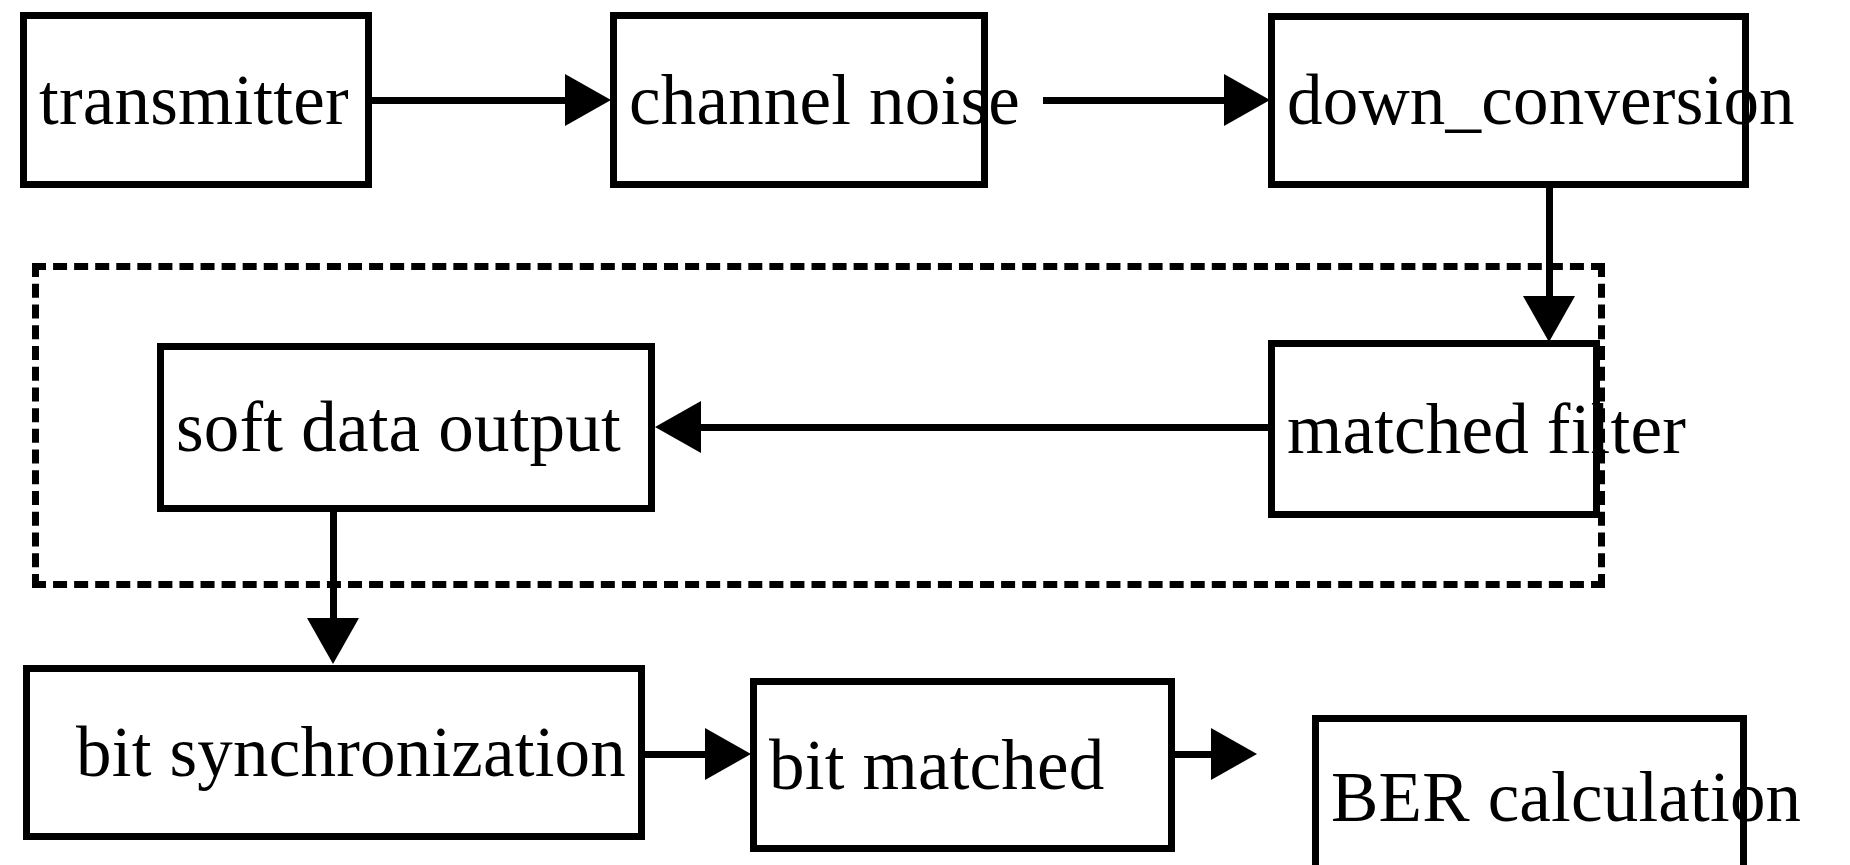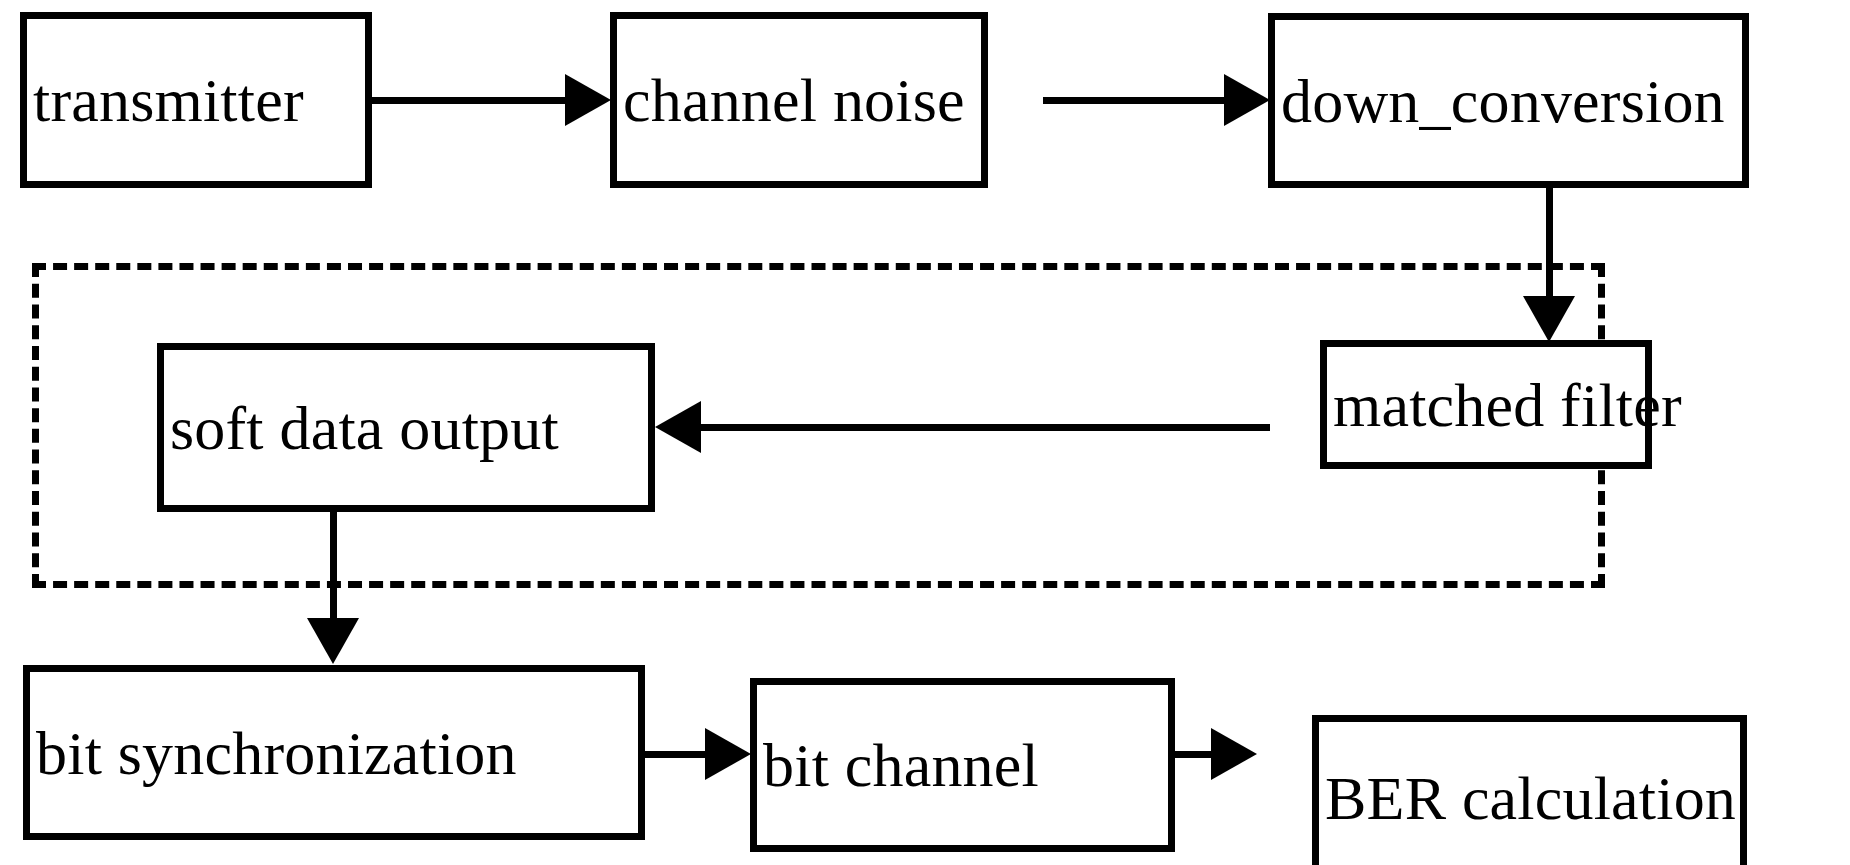--- a/index.html
+++ b/index.html
@@ -22,22 +22,22 @@
     background: #ffffff;
     display: flex;
     align-items: center;
     justify-content: flex-start;
     color: #000000;
     line-height: 1;
     white-space: nowrap;
     z-index: 3;
   }
   .block .block-label {
-    padding: 0 6px;
-    font-size: 62px;
+    padding: 0 12px;
+    font-size: 71px;
     letter-spacing: 0.2px;
   }
   .group-dashed {
     position: absolute;
     box-sizing: border-box;
     border: 7px dashed #000000;
     background: transparent;
     z-index: 1;
   }
   .conn {
@@ -97,36 +97,36 @@
   <div class="conn conn-v" style="left:1546px; top:188px; width:7px; height:122px;"></div>
   <div class="arrowhead arrow-down" style="left:1523px; top:296px;"></div>
 
   <div class="block" style="left:157px; top:343px; width:498px; height:169px;">
     <span class="block-label">soft data output</span>
   </div>
 
   <div class="conn conn-h" style="left:700px; top:424px; width:570px;"></div>
   <div class="arrowhead arrow-left" style="left:655px; top:401px;"></div>
 
-  <div class="block" style="left:1320px; top:340px; width:332px; height:129px;align-items:center;">
+  <div class="block" style="left:1268px; top:340px; width:332px; height:178px;align-items:center;">
     <span class="block-label">matched filter</span>
   </div>
 
   <div class="conn conn-v" style="left:330px; top:512px; width:7px; height:120px;"></div>
   <div class="arrowhead arrow-down" style="left:307px; top:618px;"></div>
 
-  <div class="block" style="left:23px; top:665px; width:622px; height:175px;">
+  <div class="block" style="left:23px; top:665px; width:622px; height:175px;justify-content:flex-end;">
     <span class="block-label">bit synchronization</span>
   </div>
 
   <div class="conn conn-h" style="left:645px; top:751px; width:62px;"></div>
   <div class="arrowhead arrow-right" style="left:705px; top:728px;"></div>
 
   <div class="block" style="left:750px; top:678px; width:425px; height:174px;">
-    <span class="block-label">bit channel</span>
+    <span class="block-label">bit matched</span>
   </div>
 
   <div class="conn conn-h" style="left:1175px; top:751px; width:58px;"></div>
   <div class="arrowhead arrow-right" style="left:1211px; top:728px;"></div>
 
   <div class="block" style="left:1312px; top:675px; width:435px; height:165px;margin-top:40px;">
     <span class="block-label">BER calculation</span>
   </div>
 
 </div>

